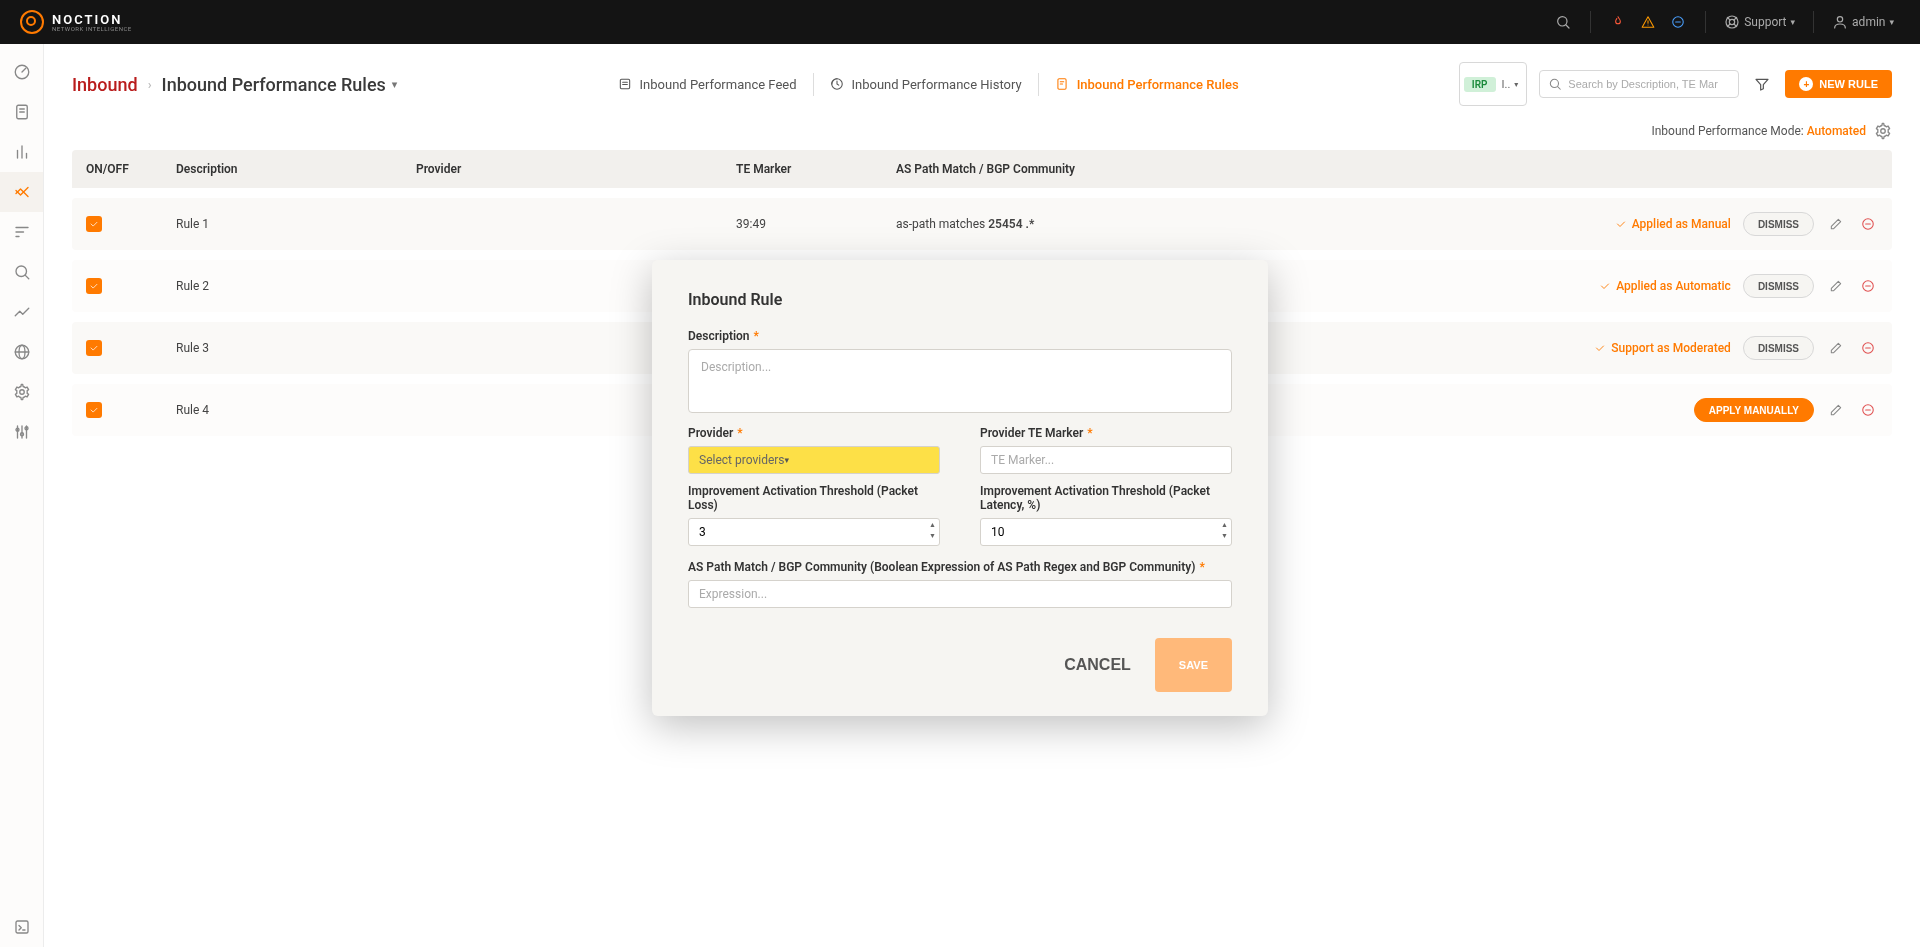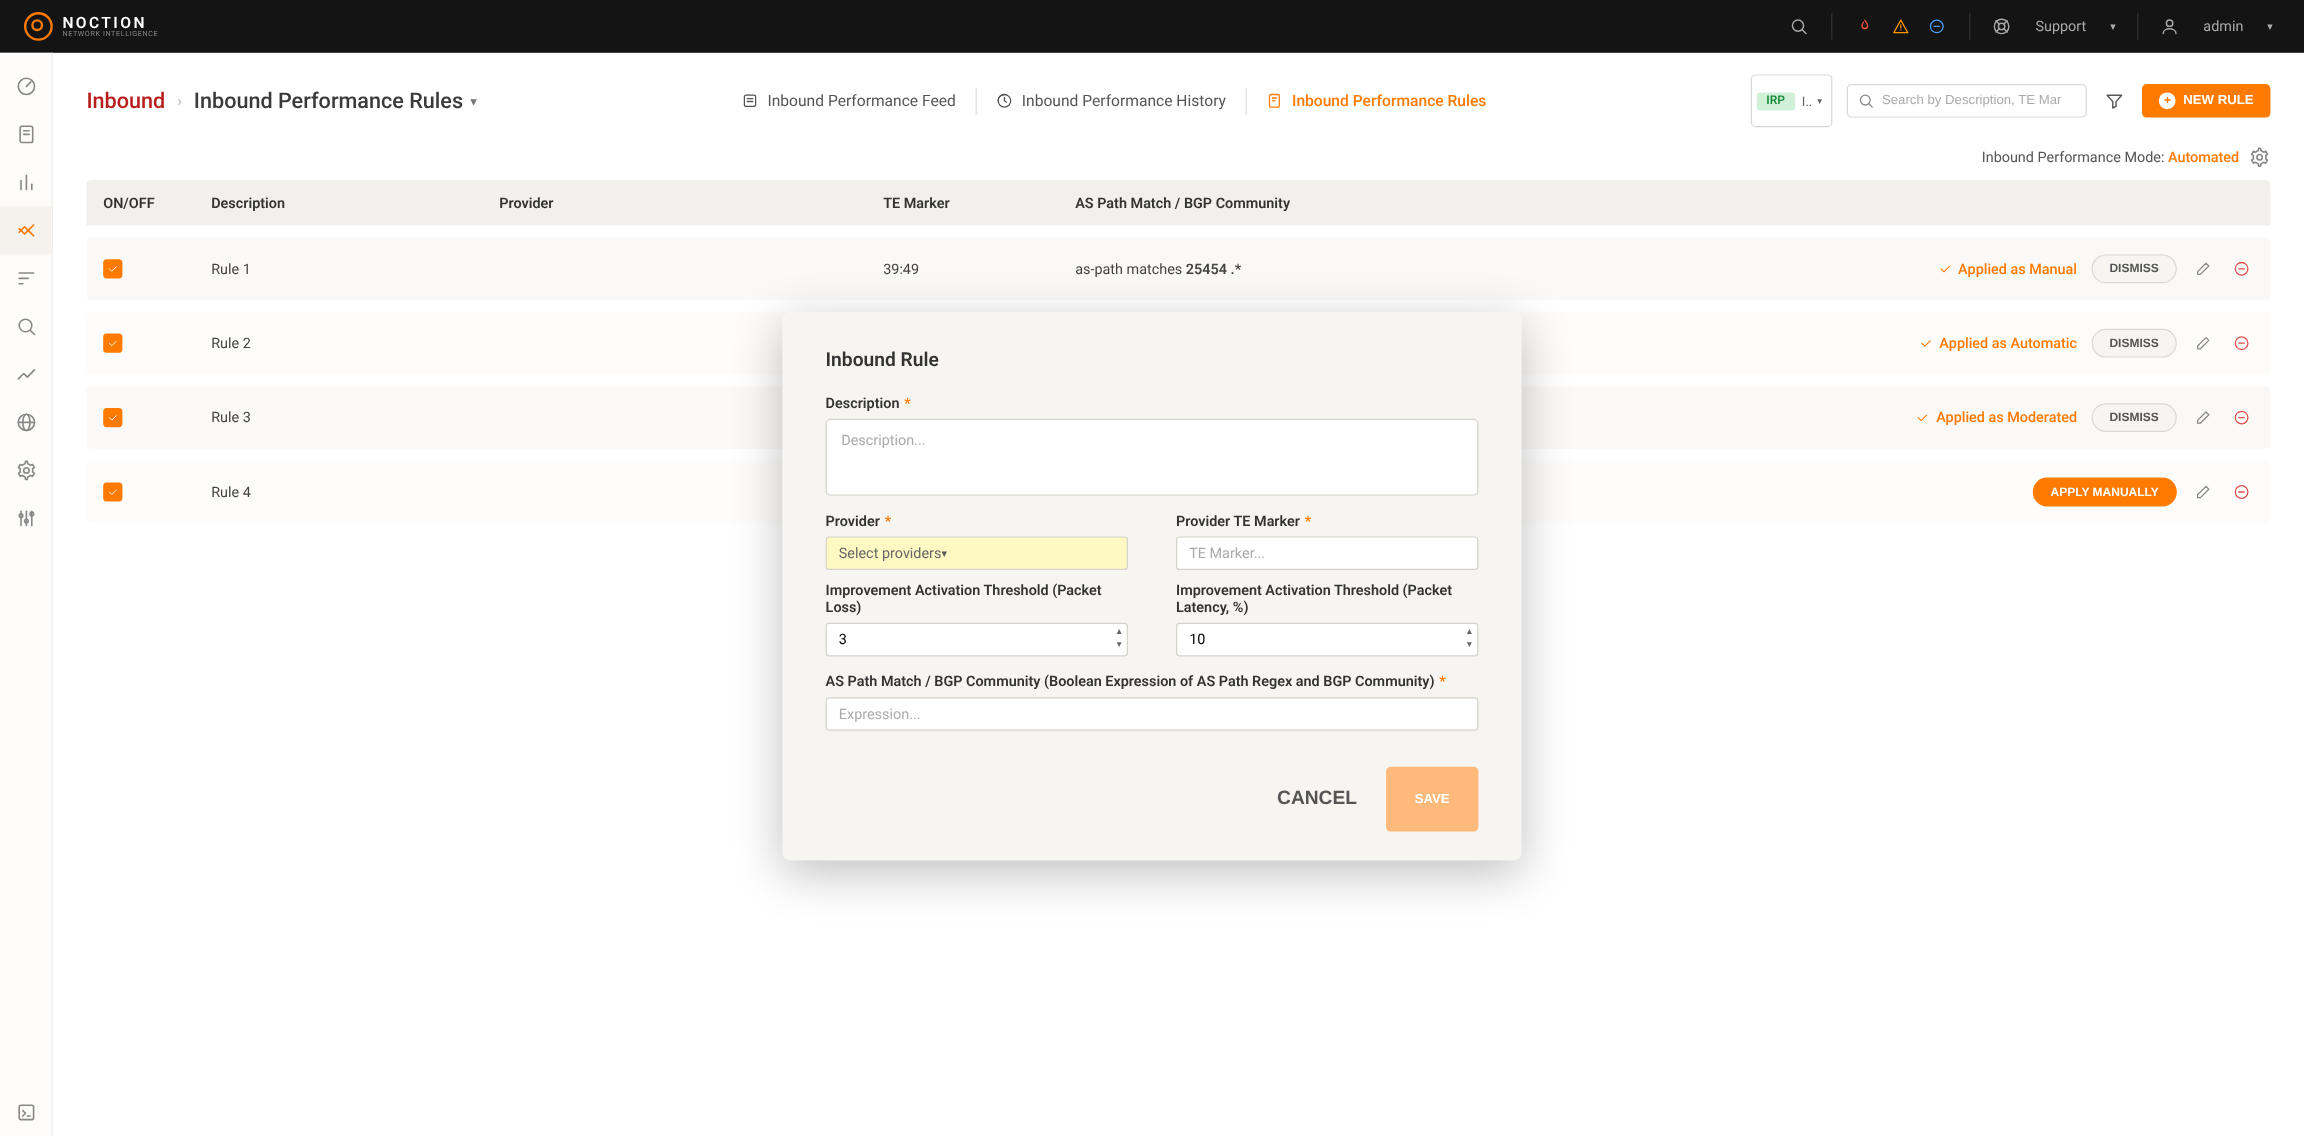--- a/index.html
+++ b/index.html
@@ -46,21 +46,21 @@
 .top-spacer { flex: 1; }
 .top-icon {
   width: 22px; height: 22px;
   display: flex; align-items: center; justify-content: center;
   margin: 0 4px;
   cursor: pointer;
   color: #aaa;
 }
 .top-divider { width:1px; height:22px; background:#333; margin:0 12px; }
 .top-link {
-  display:flex; align-items:center; gap:20px;
+  display:flex; align-items:center; gap:4px;
   color:#aaa; cursor:pointer; font-size:12px;
   padding: 0 6px;
 }
 .top-link .chev { font-size:9px; }
 
 
 .layout { display:flex; height:calc(100% - 44px); }
 .sidebar {
   width: 44px;
   background: #fdfcfb;
@@ -243,21 +243,21 @@
 .form-col { flex:1; }
 .form-select, .form-input {
   width:100%; height:28px;
   border:1px solid #d5d2cc; border-radius:3px;
   background:#fff;
   padding:0 10px;
   font-size:12px;
   font-family:inherit;
 }
 .form-select {
-  background:#fef9c3;
+  background:#fde047;
   display:flex; align-items:center; 
   cursor:pointer;
   color:#666;
 }
 .form-select .chev { font-size:9px; color:#555; }
 .spinner-wrap { position:relative; }
 .spinner-btns {
   position:absolute; right:4px; top:2px;
   display:flex; flex-direction:column;
   font-size:7px; color:#666; gap:1px;
@@ -589,21 +589,21 @@
           </span>
         <span>Rule 3</span>
         <span></span>
           <span></span>
           <span></span>
         <span class="row-actions">
           <span class="status-tag">
               <svg viewBox="0 0 24 24">
                 <polyline points="5 12 10 17 19 8"></polyline>
               </svg>
-              <span>Applied as Moderated</span>
+              <span>Support as Moderated</span>
             </span>
           <button class="pill-btn">DISMISS</button>
           <span class="row-icon-btn">
               <svg viewBox="0 0 24 24" width="14" height="14">
                 <path d="M4 20h4L20 8l-4-4L4 16z"></path>
               </svg>
             </span>
           <span class="row-icon-btn delete">
               <svg viewBox="0 0 24 24" width="14" height="14">
                 <circle cx="12" cy="12" r="9"></circle>

